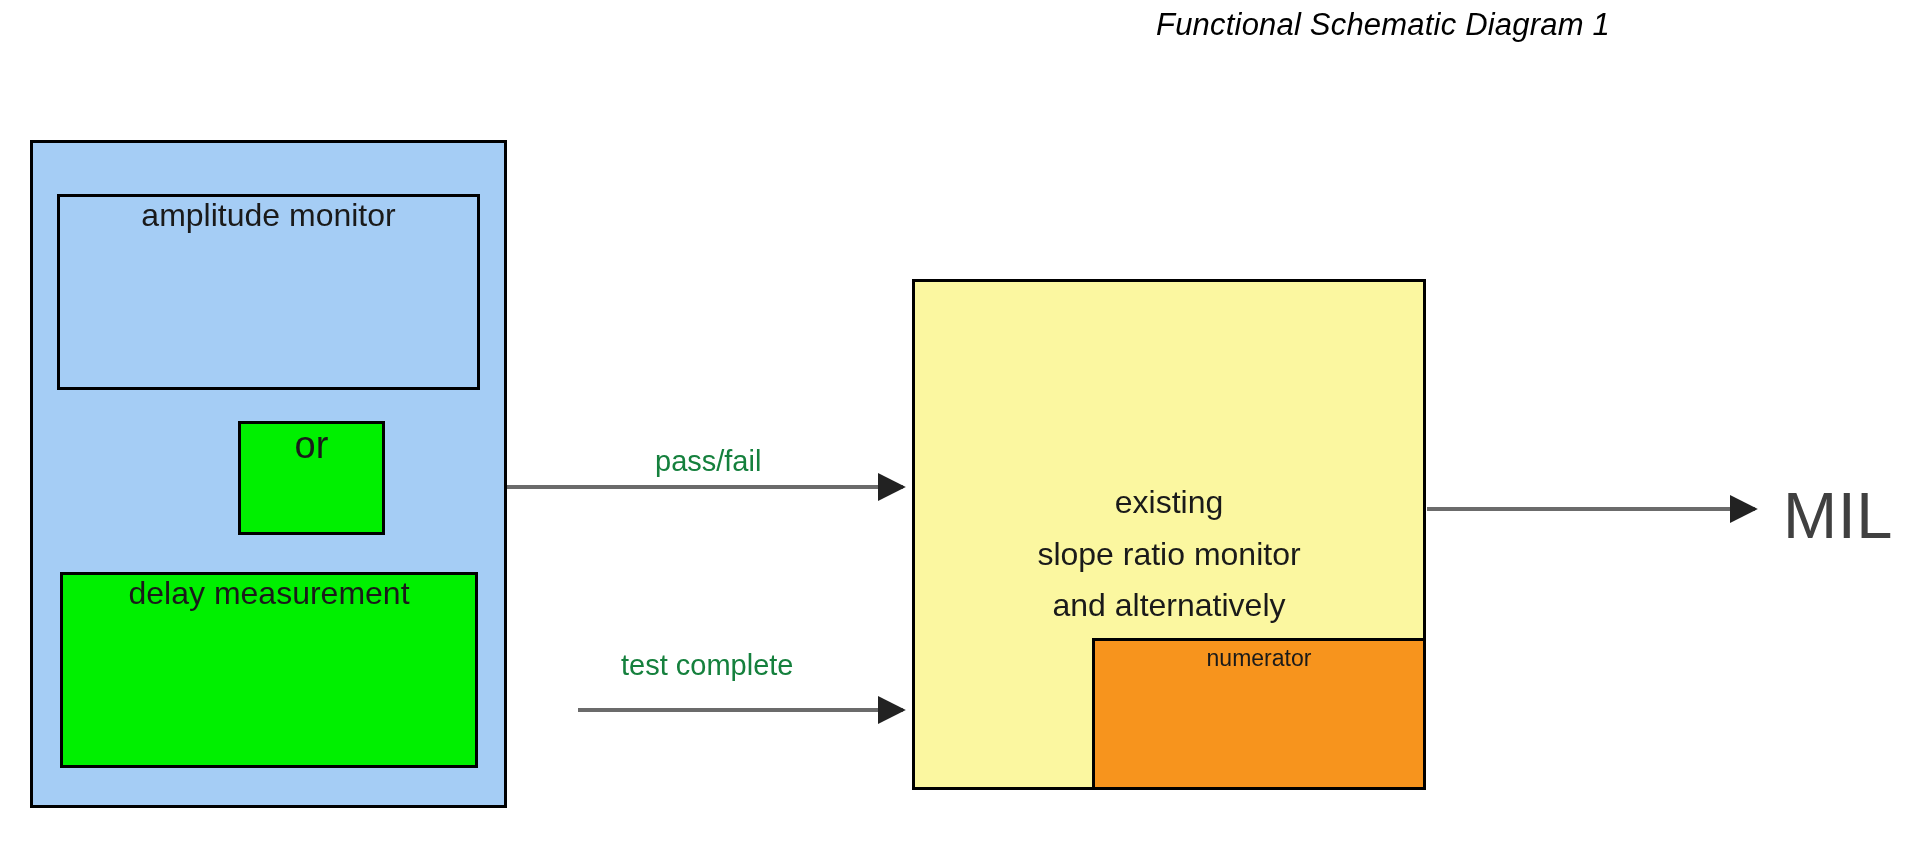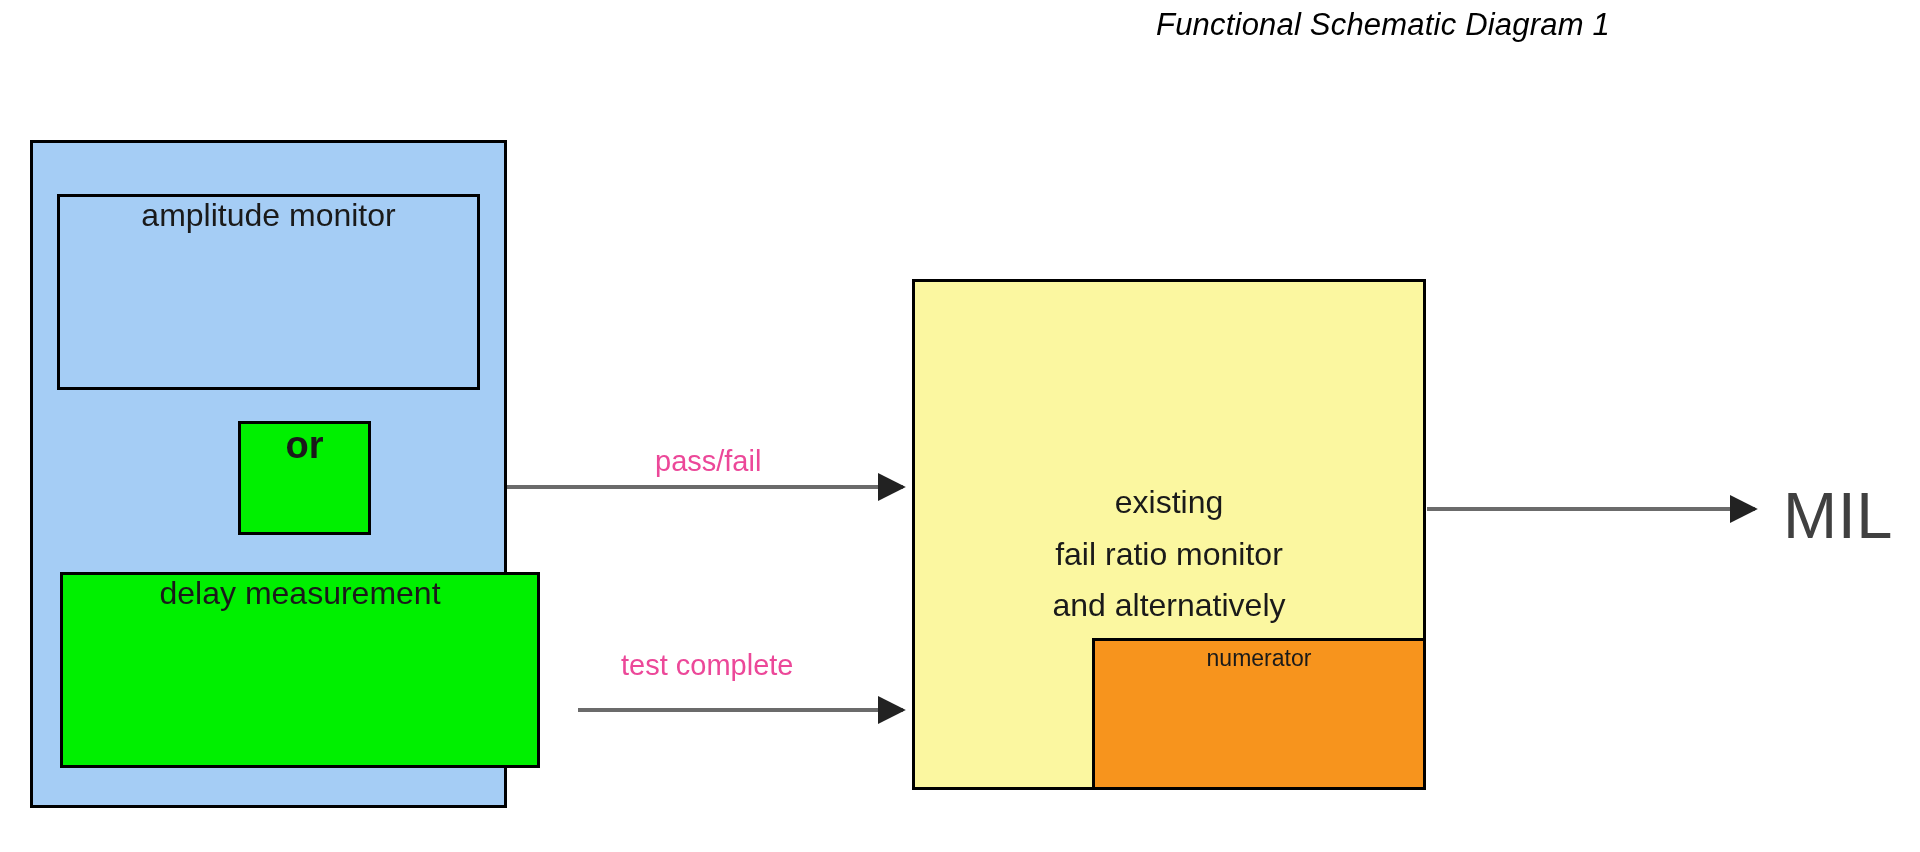--- a/index.html
+++ b/index.html
@@ -63,31 +63,31 @@
     top: 194px;
     width: 423px;
     height: 196px;
     background: #a5cdf5;
     border: 3px solid #000000;
     font-size: 32px;
   }
   .or-box {
     left: 238px;
     top: 421px;
-    width: 133px;
+    width: 147px;
     height: 114px;
     background: #00f000;
     border: 3px solid #000000;
     font-size: 38px;
-    font-weight: 700;
+    font-weight: 400;
   }
   .delay-box {
     left: 60px;
     top: 572px;
-    width: 480px;
+    width: 418px;
     height: 196px;
     background: #00f000;
     border: 3px solid #000000;
     font-size: 32px;
   }
   .yellow-box {
     left: 912px;
     top: 279px;
     width: 514px;
     height: 511px;
@@ -113,21 +113,21 @@
     border: 3px solid #000000;
     font-size: 23px;
     line-height: 1.5;
   }
   .orange-box .lines { display: block; width: 100%; }
   .orange-box .lines span { display: block; }
   .edge-label {
     position: absolute;
     font-family: "Liberation Sans", sans-serif;
     font-size: 29px;
-    color: #ec4899;
+    color: #15803d;
     white-space: nowrap;
   }
   .lbl-passfail { left: 655px; top: 445px; }
   .lbl-testcomplete { left: 621px; top: 649px; }
   .mil-label {
     position: absolute;
     left: 1783px;
     top: 478px;
     font-size: 65px;
     color: #404040;
@@ -185,21 +185,21 @@
     <span>or</span>
   </div>
 
   <div class="node delay-box">
     <span>delay measurement</span>
   </div>
 
   <div class="node yellow-box">
     <span class="lines">
       <span>existing</span>
-      <span>fail ratio monitor</span>
+      <span>slope ratio monitor</span>
       <span>and alternatively</span>
     </span>
   </div>
 
   <div class="node orange-box">
     <span class="lines">
       <span>numerator</span>
     </span>
   </div>
 

